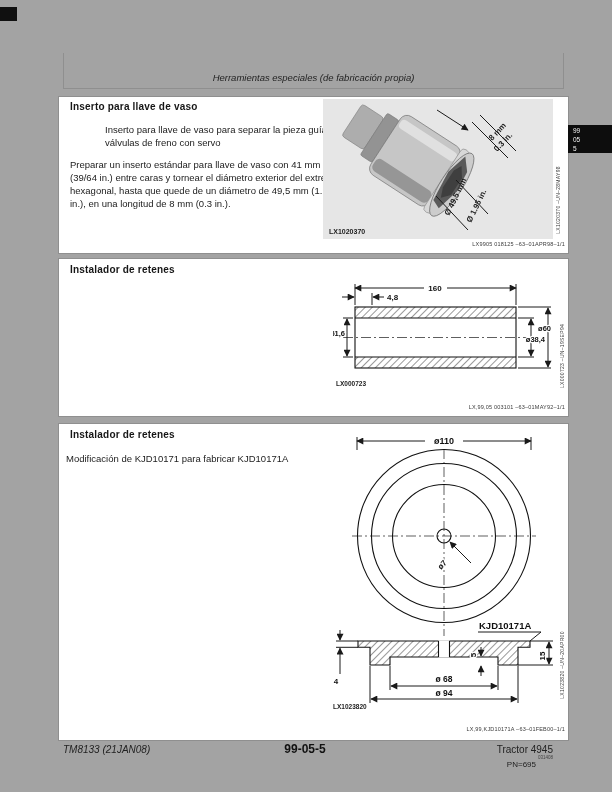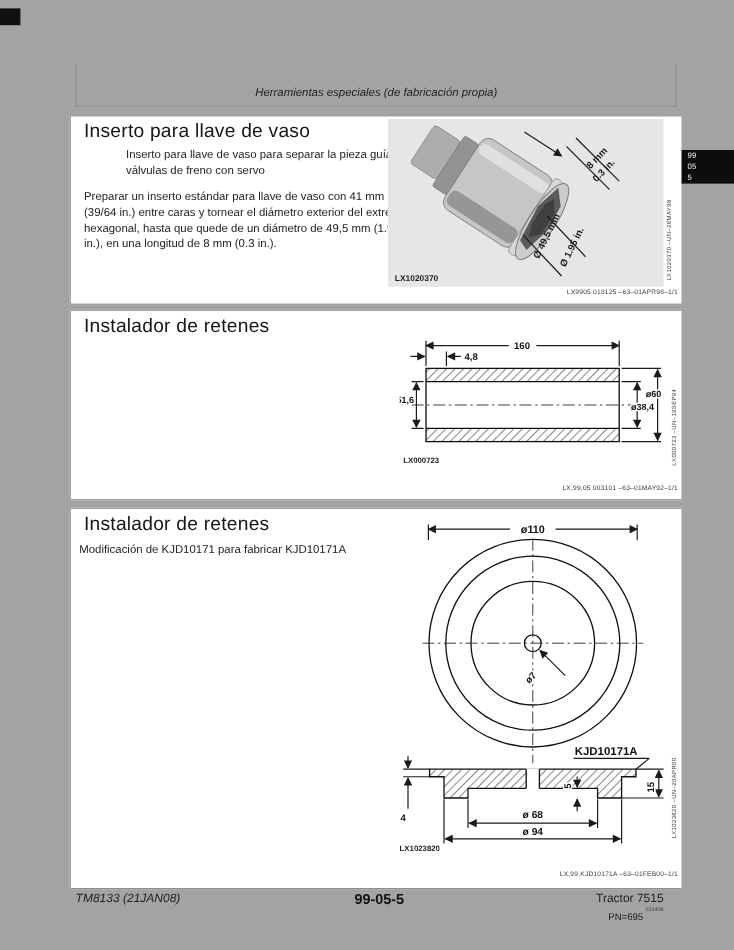--- a/index.html
+++ b/index.html
@@ -7,30 +7,30 @@
         font-family:"Liberation Sans","DejaVu Sans",sans-serif;color:#1e1e1e;}
   .corner-mark{position:absolute;left:0px;top:7px;width:17px;height:14px;background:#101010;}
   .hbox{position:absolute;left:63px;top:53px;width:499px;height:35px;
         border-left:1px solid #8f8f8f;border-right:1px solid #8f8f8f;border-bottom:1px solid #8f8f8f;}
   .hbox .htxt{position:absolute;left:0;right:0;bottom:5px;text-align:center;
         font-style:italic;font-size:9.5px;color:#232323;}
   .box{position:absolute;left:58px;width:509px;border:1px solid #8f8f8f;background:#fff;}
   .box.s1{top:96px;height:156px;}
   .box.s2{top:258px;height:157px;}
   .box.s3{top:423px;height:316px;}
-  .sec-title{position:absolute;font-weight:normal;font-size:16px;letter-spacing:.2px;color:#161616;}
+  .sec-title{position:absolute;font-weight:bold;font-size:10px;letter-spacing:.2px;color:#161616;}
   .para{position:absolute;font-size:9.5px;line-height:13px;color:#222;}
   .fig-ref{position:absolute;right:47px;font-size:5.5px;color:#3a3a3a;letter-spacing:.2px;}
   .mcode{position:absolute;font-size:5px;color:#3a3a3a;white-space:nowrap;letter-spacing:.3px;
          transform:translate(-50%,-50%) rotate(-90deg);}
   .side-tab{position:absolute;left:568px;top:125px;width:44px;height:28px;background:#0d0d0d;
             color:#f2f2f2;font-size:6.5px;line-height:9px;padding-top:1px;padding-left:5px;box-sizing:border-box;}
   .figsvg{position:absolute;}
   .f-left{position:absolute;left:63px;top:744px;font-size:10px;color:#222;font-style:italic;}
-  .f-center{position:absolute;left:71px;top:742px;width:490px;text-align:center;
+  .f-center{position:absolute;left:60px;top:742px;width:490px;text-align:center;
             font-weight:bold;font-size:12px;color:#111;}
   .f-right{position:absolute;right:59px;top:744px;font-size:10px;color:#222;}
   .f-tiny{position:absolute;right:59px;top:755px;font-size:4.5px;color:#444;}
   .f-pn{position:absolute;right:76px;top:760px;font-size:8px;color:#222;}
   
   .dline{stroke:#1a1a1a;stroke-width:1;fill:none;}
   .oline{stroke:#111;stroke-width:1.1;fill:none;}
   .cline{stroke:#1a1a1a;stroke-width:.7;fill:none;stroke-dasharray:10 3 2 3;}
   .dimlbl{font-family:"Liberation Sans",sans-serif;font-weight:bold;font-size:8px;fill:#111;
           paint-order:stroke;stroke:#fff;stroke-width:2.5px;}
@@ -209,17 +209,17 @@
   <div class="fig-ref" style="top:726px;">LX,99,KJD10171A  –63–01FEB00–1/1</div>
 
   <div class="side-tab">
     <div>99</div>
     <div>05</div>
     <div>5</div>
   </div>
 
   <div class="f-left">TM8133 (21JAN08)</div>
   <div class="f-center">99-05-5</div>
-  <div class="f-right">Tractor 7515</div>
+  <div class="f-right">Tractor 4945</div>
   <div class="f-tiny">031408</div>
   <div class="f-pn">PN=695</div>
 
 </div>
 
 </body></html>

